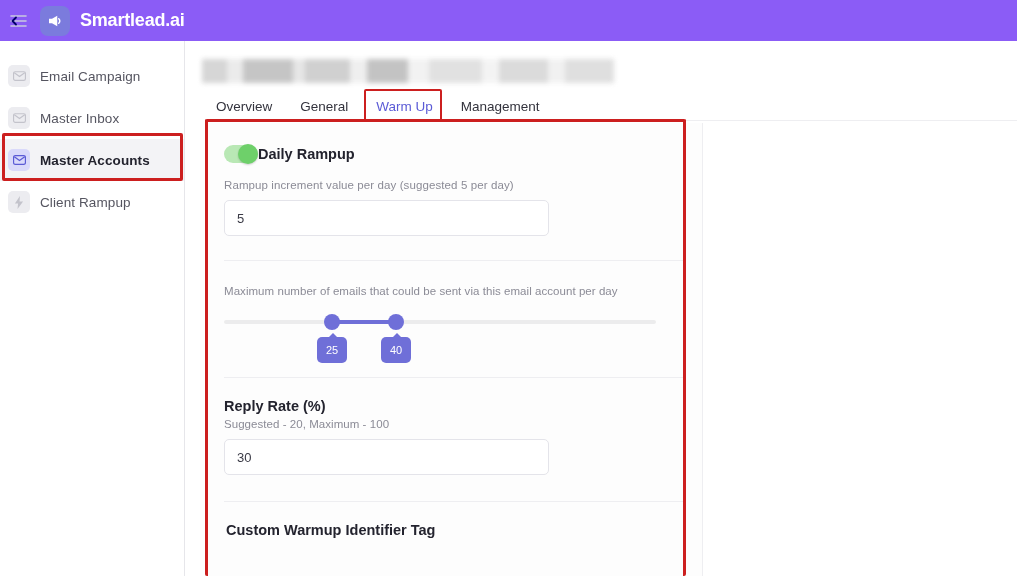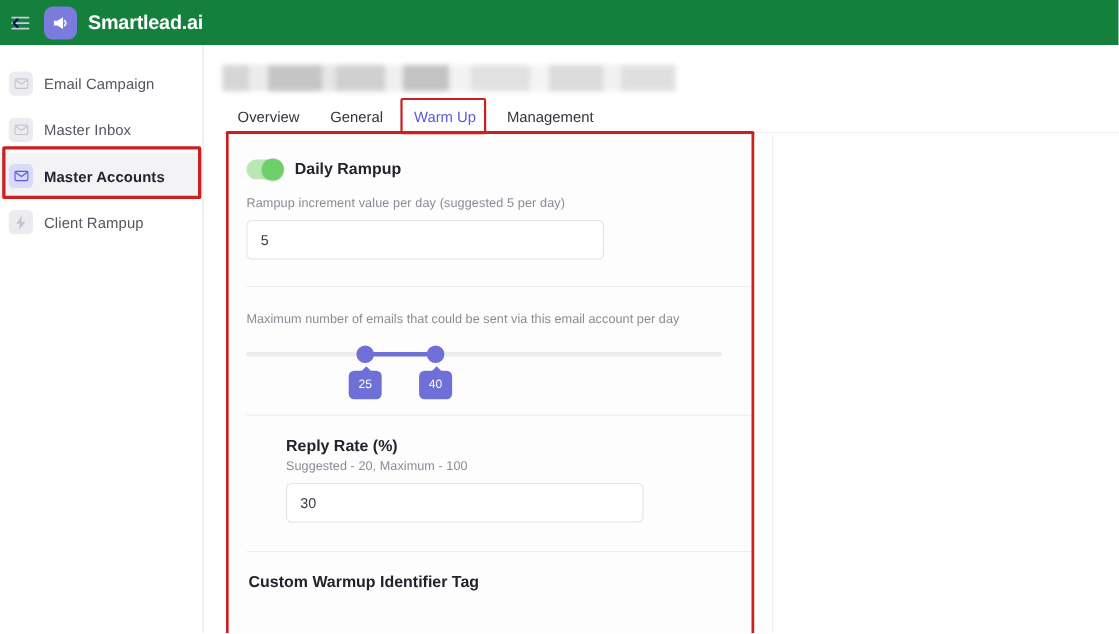--- a/index.html
+++ b/index.html
@@ -7,21 +7,21 @@
     width: 1017px; height: 576px;
     font-family: "Liberation Sans", sans-serif;
     background: #ffffff;
     overflow: hidden;
   }
   .app { position: relative; width: 1017px; height: 576px; background:#fff; }
 
   
   .topbar {
     position: absolute; left:0; top:0; width:1017px; height:41px;
-    background:#15803d; display:flex; align-items:center;
+    background:#8b5cf6; display:flex; align-items:center;
   }
   .collapse-btn {
     width:38px; height:41px; display:flex; align-items:center; justify-content:center;
     cursor:pointer;
   }
   .brand { display:flex; align-items:center; gap:10px; margin-left:2px; }
   .brand-logo {
     width:30px; height:30px; border-radius:8px; background:#7b7bdd;
     display:flex; align-items:center; justify-content:center;
   }
@@ -86,21 +86,21 @@
 
   
   .panel {
     position:absolute; left:19px; top:82px; width:498px; height:453px;
     background:#fdfdfd; border-left:1px solid #eeeef1; border-right:1px solid #eeeef1;
     overflow:hidden;
   }
   .section { padding:0 18px; }
   .sep { height:1px; background:#eeeef1; margin:0 18px; }
 
-  .toggle-row { display:flex; align-items:center; gap:10px; padding-top:22px; }
+  .toggle-row { display:flex; align-items:center; gap:0; padding-top:22px; }
   .toggle {
     width:34px; height:18px; border-radius:10px; background:#b9e8b5; position:relative; cursor:pointer; flex:none;
   }
   .toggle .knob {
     position:absolute; right:0px; top:-1px; width:20px; height:20px; border-radius:50%;
     background:#6ed06a; box-shadow:0 1px 2px rgba(0,0,0,.18);
   }
   .toggle-label { font-size:14.5px; font-weight:bold; color:#23232e; }
 
   .field-hint {
@@ -249,21 +249,21 @@
           <div class="slider-fill"></div>
           <div class="slider-thumb" style="left:100px;"></div>
           <div class="slider-thumb" style="left:164px;"></div>
           <div class="slider-badge" style="left:93px;">25</div>
           <div class="slider-badge" style="left:157px;">40</div>
         </div>
       </div>
 
       <div class="sep"></div>
 
-      <div class="section" style="padding-top:20px;margin-left:36px;">
+      <div class="section" style="padding-top:20px;">
         <div class="block-title">Reply Rate (%)</div>
         <div class="block-sub">Suggested - 20, Maximum - 100</div>
         <div class="text-input" placeholder="30">30</div>
         <div style="height:26px"></div>
       </div>
 
       <div class="sep"></div>
 
       <div class="section" style="padding-top:20px;padding-left:20px;">
         <div class="block-title">Custom Warmup Identifier Tag</div>

